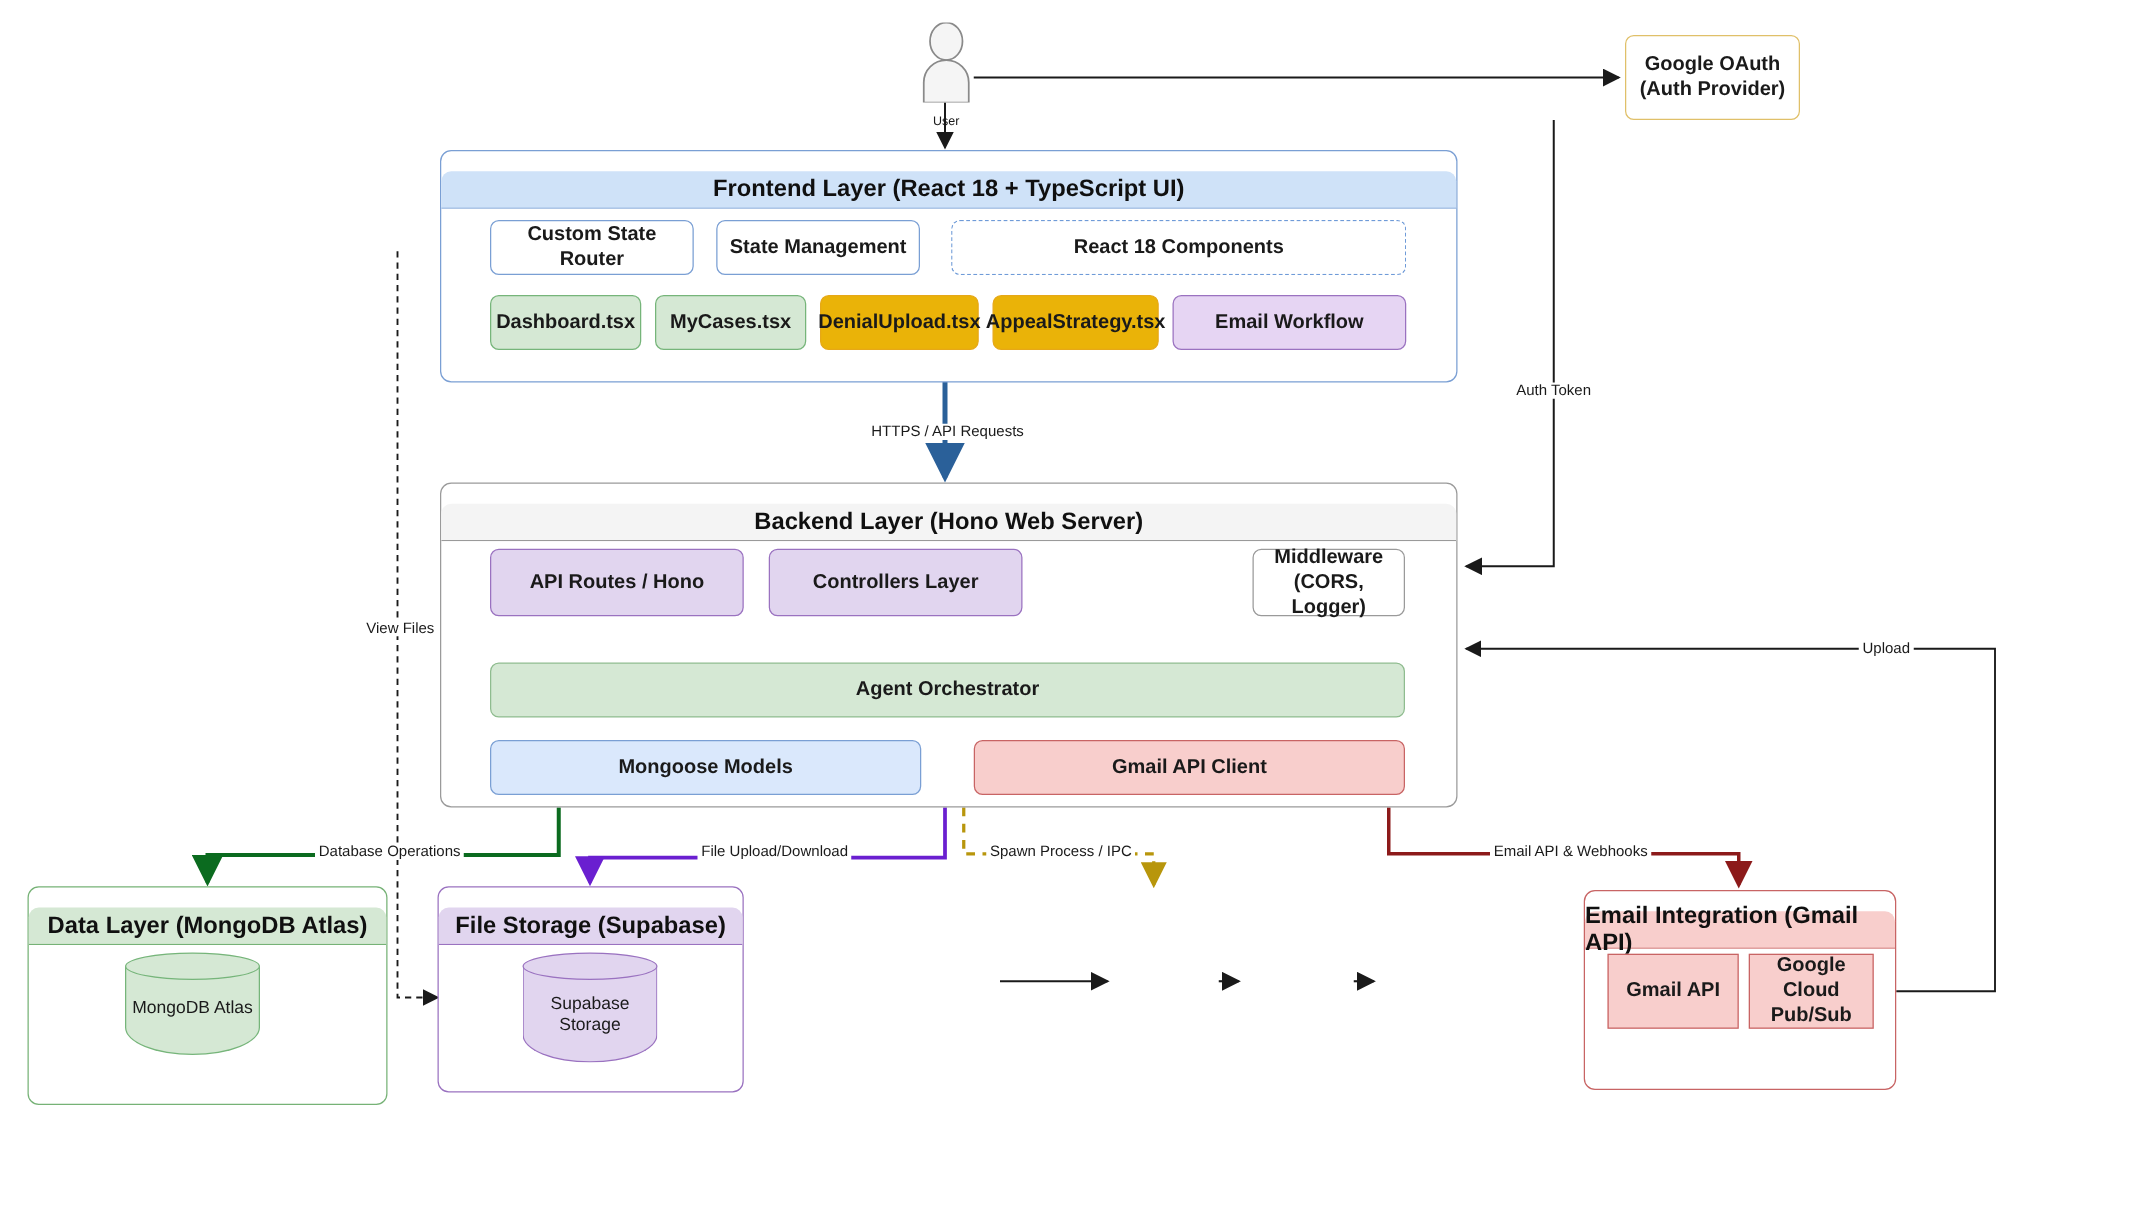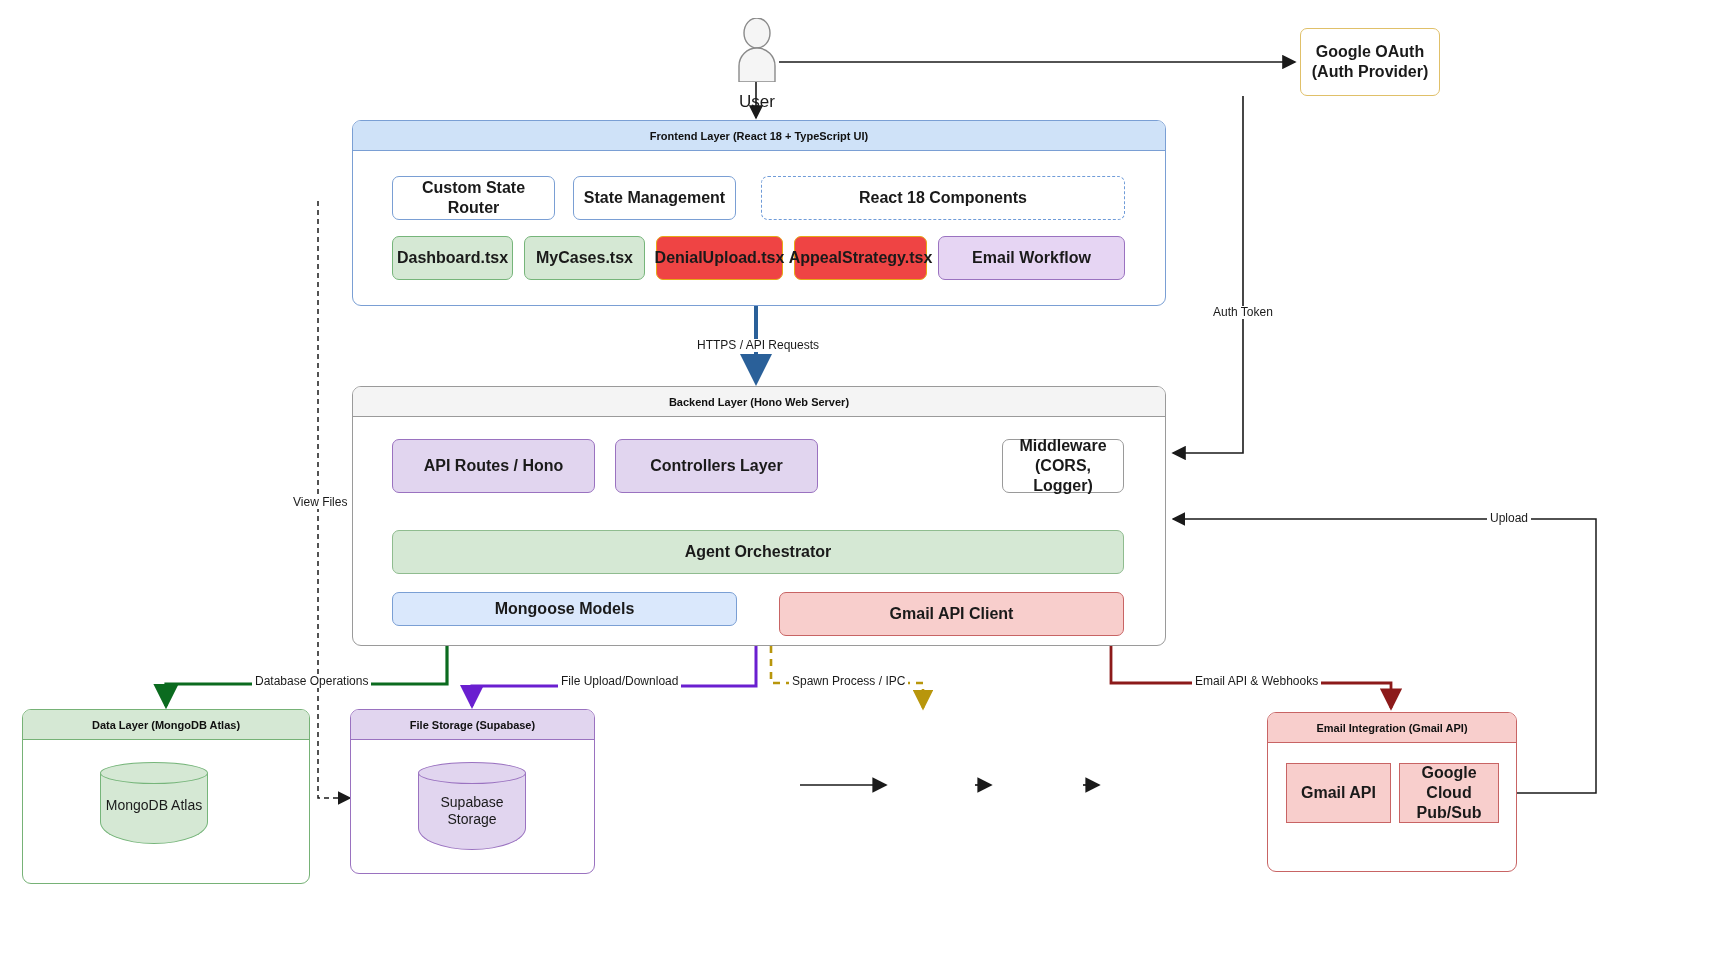--- a/index.html
+++ b/index.html
@@ -36,26 +36,26 @@
 
   
   .container {
     position: absolute;
     border-radius: 9px;
     background: #ffffff;
     overflow: visible;
   }
   .container > .ctitle {
     position: absolute;
-    left: 0; top: 0; right: 0;
+    left: 0; top: 16px; right: 0;
     height: 30px;
     display: flex;
     align-items: center;
     justify-content: center;
-    font-size: 11px;
+    font-size: 19px;
     font-weight: bold;
     color: #101010;
     border-top-left-radius: 8px;
     border-top-right-radius: 8px;
   }
 
   
   .c-blue   { border: 1.6px solid #7a9fd4; }
   .c-blue   > .ctitle { background: #cfe2f8; border-bottom: 1.4px solid #7a9fd4; }
   .c-gray   { border: 1.6px solid #9a9a9a; }
@@ -65,21 +65,21 @@
   .c-purple { border: 1.6px solid #9a72c0; }
   .c-purple > .ctitle { background: #e1d5ef; border-bottom: 1.4px solid #9a72c0; }
   .c-orange { border: 1.6px solid #e6a817; }
   .c-orange > .ctitle { background: #fce4c9; border-bottom: 1.4px solid #e6a817; }
   .c-red    { border: 1.6px solid #c86464; }
   .c-red    > .ctitle { background: #f8cecc; border-bottom: 1.4px solid #c86464; }
 
   .n-white   { background:#ffffff; border:1.5px solid #7a9fd4; }
   .n-dashed  { background:#ffffff; border:1.5px dashed #6f9bd8; }
   .n-green   { background:#d5e8d4; border:1.5px solid #76b57a; }
-  .n-orange  { background:#ef4444; border:1.5px solid #e6a817; }
+  .n-orange  { background:#eab308; border:1.5px solid #e6a817; }
   .n-purple  { background:#e1d5ef; border:1.5px solid #9a72c0; }
   .n-purple2 { background:#e6d5f3; border:1.5px solid #9a72c0; }
   .n-blue    { background:#dae8fc; border:1.5px solid #7a9fd4; }
   .n-red     { background:#f8cecc; border:1.5px solid #c86464; }
   .n-yellow  { background:#fff2cc; border:1.5px solid #e6b422; }
   .n-plain   { background:#ffffff; border:1.5px solid #9a9a9a; }
   .n-greenbig{ background:#d5e8d4; border:1.5px solid #8fbc8f; }
 
   
   .cyl {
@@ -116,21 +116,21 @@
     white-space: pre-line;
   }
 
   
   .actor { position: absolute; }
   .actor-label {
     position: absolute;
     left: -30px; right: -30px;
     top: 74px;
     text-align: center;
-    font-size: 17px;
+    font-size: 10px;
     color: #1a1a1a;
   }
 
   
   .elabel {
     position: absolute;
     font-size: 12px;
     color: #1a1a1a;
     background: #ffffff;
     padding: 0 3px;
@@ -226,21 +226,21 @@
   <div class="container c-gray" style="left:352px; top:386px; width:814px; height:260px;">
     <div class="ctitle">Backend Layer (Hono Web Server)</div>
 
     <div class="node n-purple" style="left:39px; top:52px; width:203px; height:54px;">API Routes / Hono</div>
     <div class="node n-purple" style="left:262px; top:52px; width:203px; height:54px;">Controllers Layer</div>
     <div class="node n-plain" style="left:649px; top:52px; width:122px; height:54px;">Middleware
 (CORS, Logger)</div>
 
     <div class="node n-greenbig" style="left:39px; top:143px; width:732px; height:44px;">Agent Orchestrator</div>
 
-    <div class="node n-blue" style="left:39px; top:205px; width:345px; height:34px;">Mongoose Models</div>
+    <div class="node n-blue" style="left:39px; top:205px; width:345px; height:44px;">Mongoose Models</div>
     <div class="node n-red" style="left:426px; top:205px; width:345px; height:44px;">Gmail API Client</div>
   </div>
 
   <div class="container c-green" style="left:22px; top:709px; width:288px; height:175px;">
     <div class="ctitle">Data Layer (MongoDB Atlas)</div>
 
     <div class="cyl" style="left:77px; top:52px; width:108px; height:82px; --st:#76b57a; --fl:#d5e8d4;">
       <div class="cyl-body"></div>
       <div class="cyl-top"></div>
       <div class="cyl-label">MongoDB Atlas</div>

